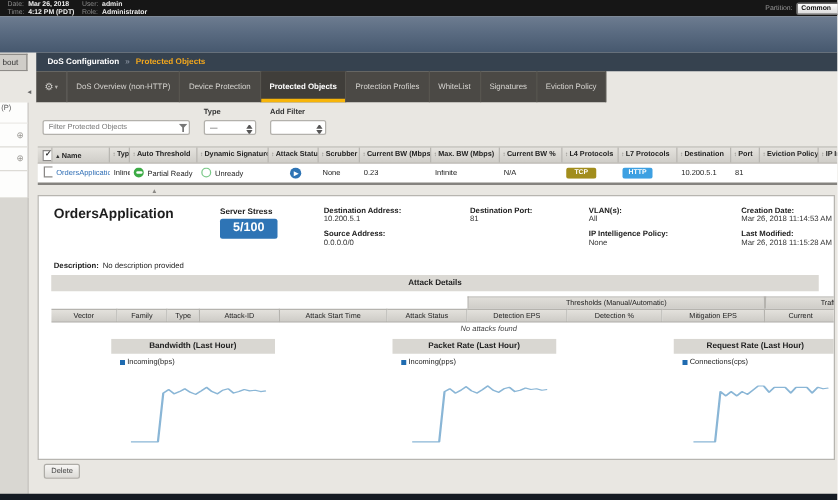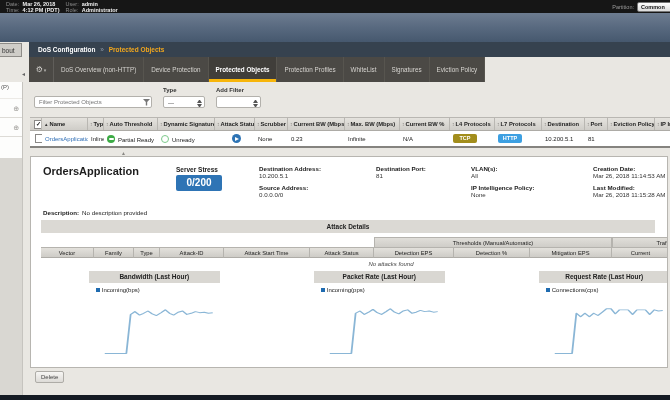--- a/index.html
+++ b/index.html
@@ -233,21 +233,21 @@
         <div class="td" style="width: 23px;">81</div>
         <div class="td" style="width: 47px;"></div>
         <div class="td" style="width: 70px;"></div>
       </div>
   </div>
   <div class="splitter">▲</div>
 
   <div class="panel-details">
     <div class="obj-title">OrdersApplication</div>
     <div class="stress-label">Server Stress</div>
-    <div class="stress-badge" id="stress-badge" style="background: rgb(46, 116, 181);">0/200</div>
+    <div class="stress-badge" id="stress-badge" style="background: rgb(46, 116, 181);">5/100</div>
     <div class="fields" id="detail-fields">
         <div class="fcol" style="width: 117px;">
           <div class="fld">
             <div class="fl">Destination Address:</div>
             <div class="fv">10.200.5.1</div>
           </div>
           <div class="fld">
             <div class="fl">Source Address:</div>
             <div class="fv">0.0.0.0/0</div>
           </div>

